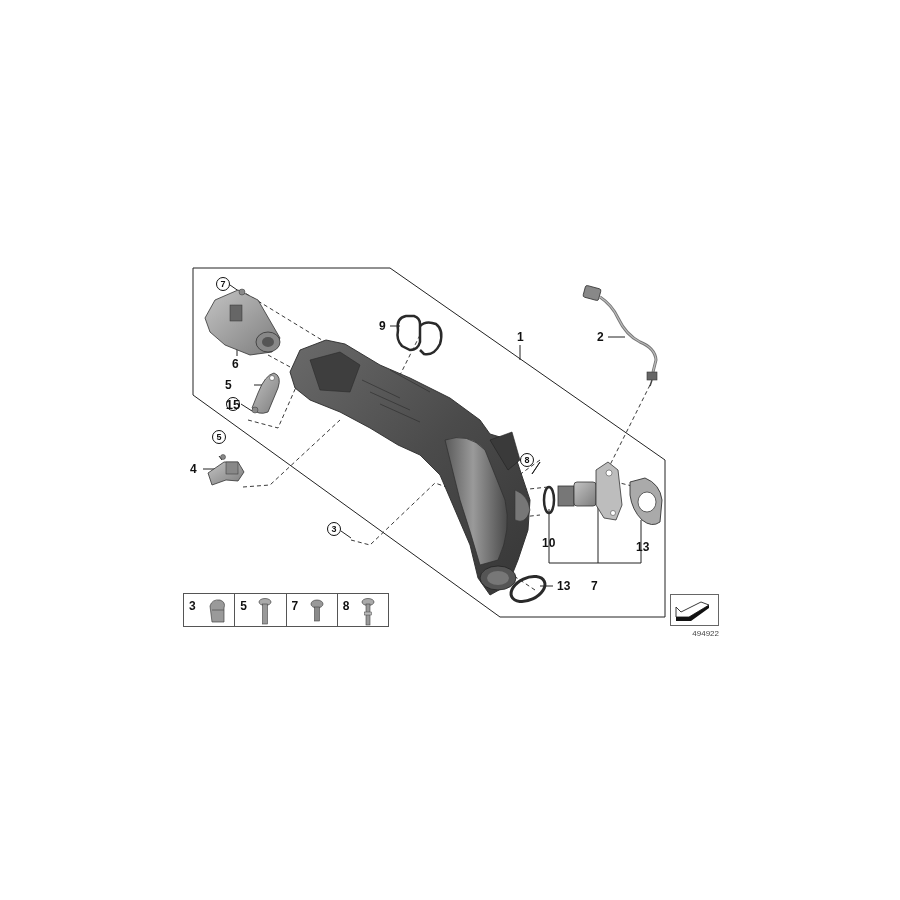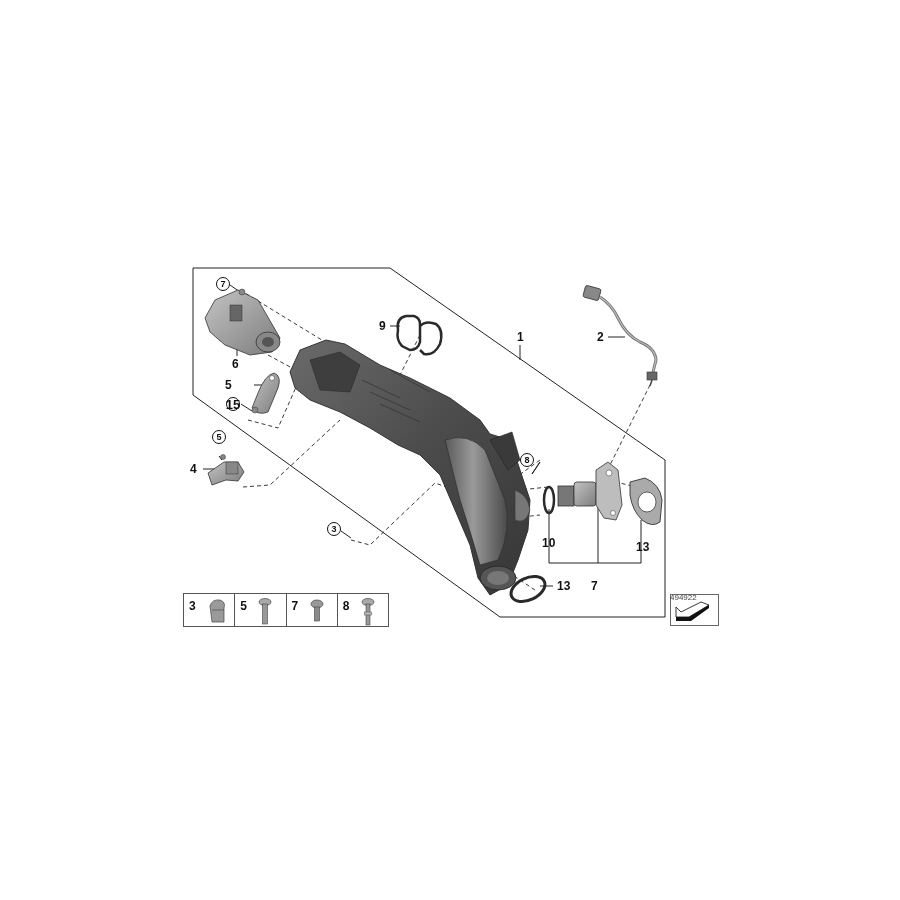--- a/index.html
+++ b/index.html
@@ -6,21 +6,21 @@
   body { width: 900px; height: 900px; position: relative; overflow: hidden; font-family: "Liberation Sans", sans-serif; }
   #diagram { position: absolute; left: 0; top: 0; width: 900px; height: 900px; }
   .lbl { position: absolute; font-family: "Liberation Sans", sans-serif; font-weight: bold; font-size: 12px; color: #111; line-height: 1; white-space: nowrap; }
   .circ { position: absolute; width: 14px; height: 14px; border: 1.3px solid #111; border-radius: 50%; font-family: "Liberation Sans", sans-serif; font-weight: bold; font-size: 9px; color: #111; display: flex; align-items: center; justify-content: center; background: #fff; box-sizing: border-box; }
   .legend { position: absolute; left: 183px; top: 593px; width: 206px; height: 34px; border: 1px solid #555; display: flex; box-sizing: border-box; background: #fff; }
   .legend-cell { flex: 1; border-right: 1px solid #555; position: relative; }
   .legend-cell:last-child { border-right: none; }
   .legend-num { position: absolute; left: 5px; top: 5px; font-weight: bold; font-size: 12px; color: #111; }
   .legend-icon { position: absolute; left: 20px; top: 2px; width: 28px; height: 30px; }
   .ref-box { position: absolute; left: 670px; top: 594px; width: 49px; height: 32px; border: 1px solid #666; box-sizing: border-box; background: #fff; }
-  .ref-num { position: absolute; left: 670px; top: 593px; width: 49px; text-align: left; font-size: 8px; color: #444; }
+  .ref-num { position: absolute; left: 670px; top: 629px; width: 49px; text-align: right; font-size: 8px; color: #444; }
 </style>
 </head>
 <body>
 
 <svg id="diagram" viewBox="0 0 900 900" xmlns="http://www.w3.org/2000/svg">
   <defs>
     <linearGradient id="gMan" x1="0" y1="0" x2="1" y2="1">
       <stop offset="0" stop-color="#6a6a6a"></stop>
       <stop offset="0.5" stop-color="#4b4b4b"></stop>
       <stop offset="1" stop-color="#363636"></stop>

